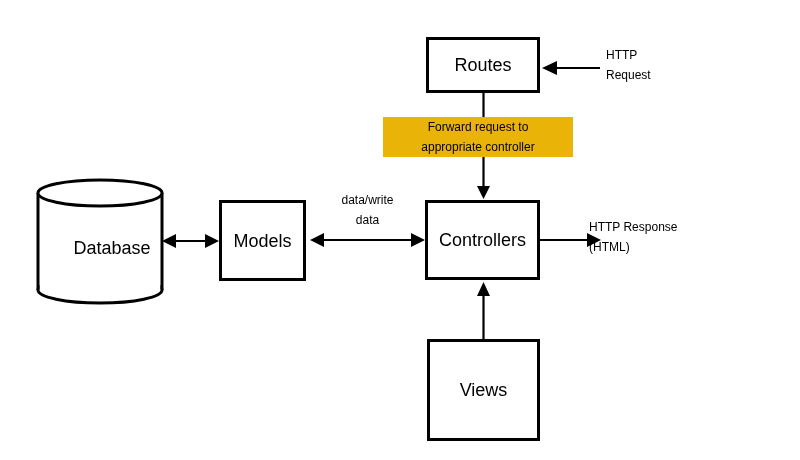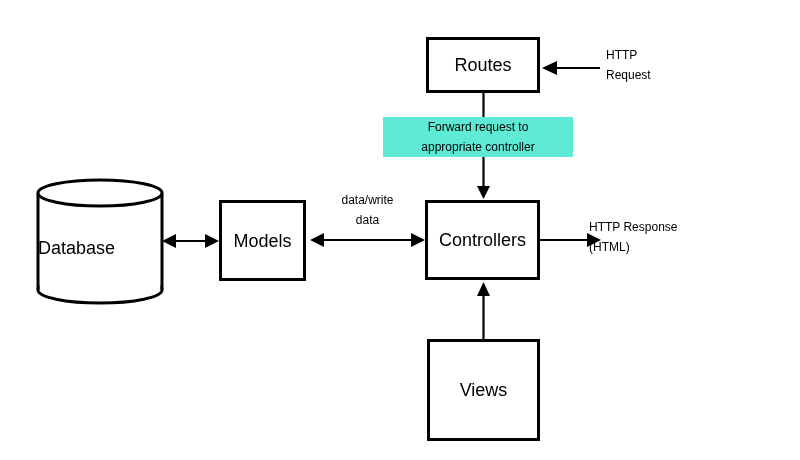--- a/index.html
+++ b/index.html
@@ -41,30 +41,31 @@
   #node-controllers { left: 425px; top: 200px; width: 115px; height: 80px; }
   #node-views       { left: 427px; top: 339px; width: 113px; height: 102px; }
   .db-label-area {
     position: absolute;
     left: 38px;
     top: 193px;
     width: 148px;
     height: 110px;
     display: flex;
     align-items: center;
+    justify-content: center;
     font-size: 18px;
   }
   .edge-label {
     position: absolute;
     font-size: 12px;
     line-height: 20px;
     white-space: nowrap;
   }
   #label-http-request  { left: 606px; top: 45px; }
-  #label-forward       { left: 383px; top: 117px; width: 190px; text-align: center; background: #5eead4; }
+  #label-forward       { left: 383px; top: 117px; width: 190px; text-align: center; background: #eab308; }
   #label-read-write    { left: 319px; top: 190px; width: 97px; text-align: center; }
   #label-http-response { left: 589px; top: 217px; }
 </style>
 </head>
 <body>
 
 <div id="canvas">
 
   <svg id="diagram-svg" viewBox="0 0 800 460" xmlns="http://www.w3.org/2000/svg">
 

